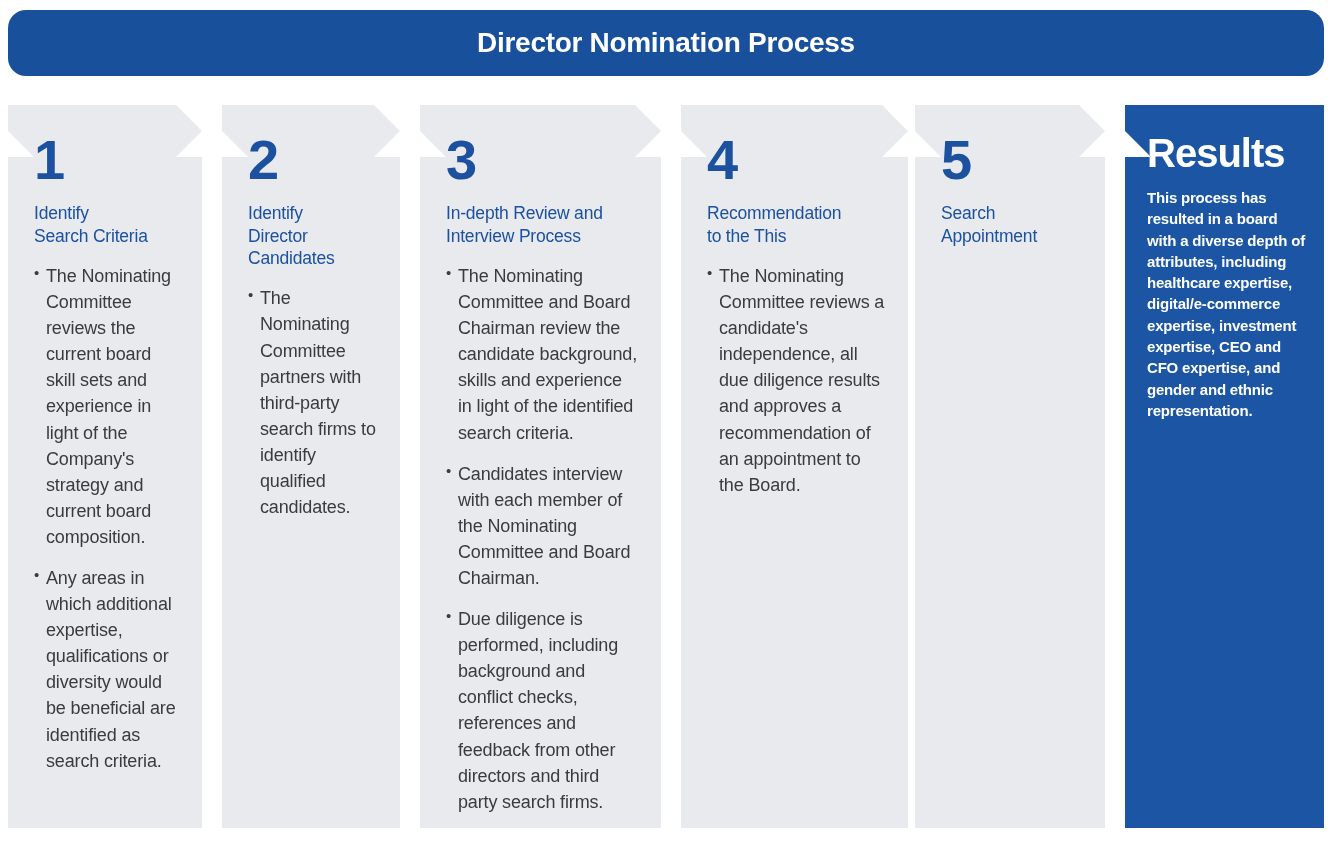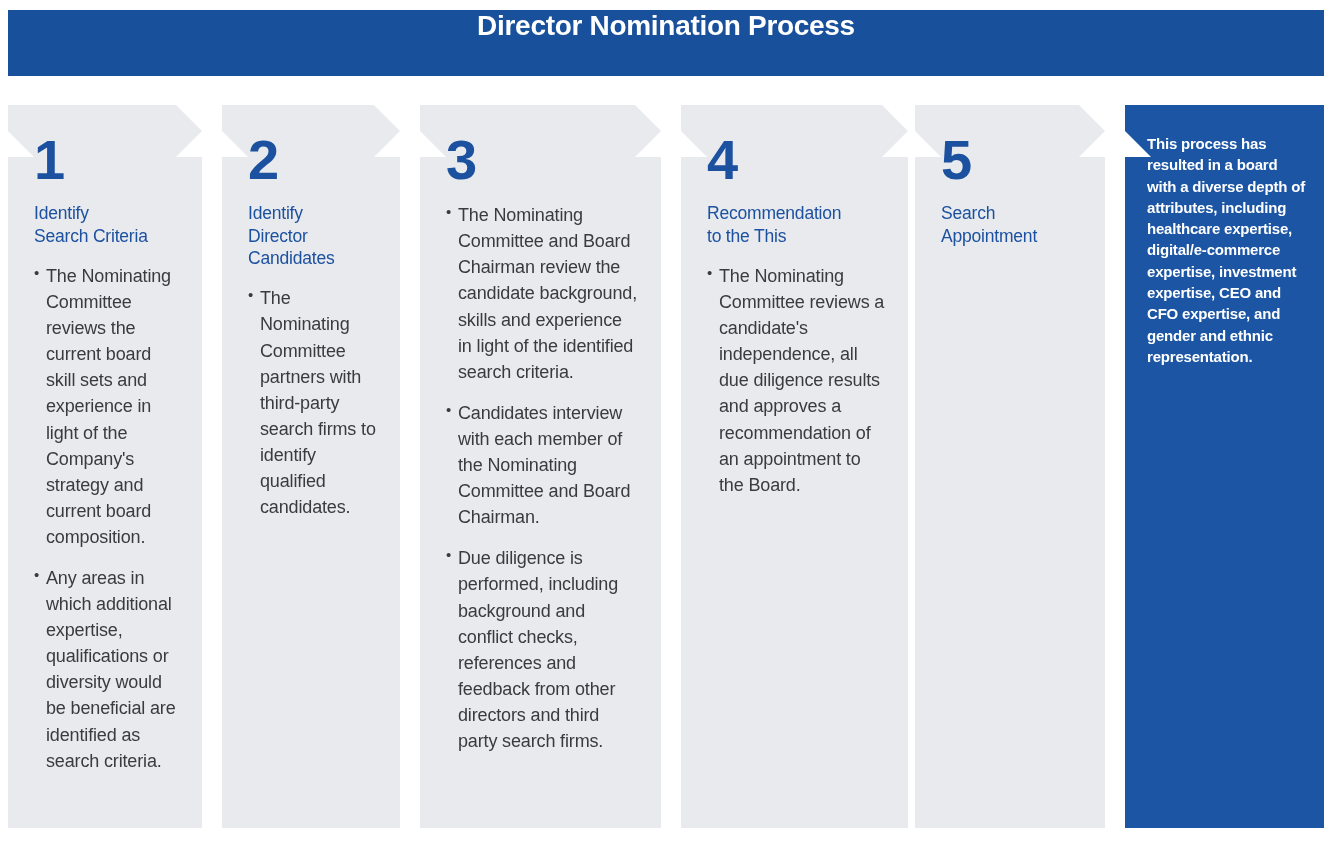--- a/index.html
+++ b/index.html
@@ -19,22 +19,23 @@
 
   
   .header-banner {
     position: absolute;
     left: 8px;
     top: 10px;
     width: 1316px;
     height: 66px;
     background: #18509c;
     display: flex;
-    align-items: flex-start;
+    align-items: center;
     justify-content: center;
+    border-radius: 18px;
   }
   .header-title {
     color: #ffffff;
     font-size: 28px;
     font-weight: bold;
     letter-spacing: -0.3px;
     font-family: "Liberation Sans", sans-serif;
   }
 
   
@@ -188,20 +189,24 @@
           </div>
         <ul class="bullets" id="b1">
             <li>The Nominating Committee partners with third-party search firms to identify qualified candidates.</li>
           </ul>
       </div>
     </div>
 
     <div class="step-panel chev" id="panel-2" style="left:420px; width:241px;">
       <div class="step-inner">
         <div class="step-num">3</div>
+        <div class="step-heading" id="h2">
+            <div>In-depth Review and</div>
+            <div>Interview Process</div>
+          </div>
         <ul class="bullets" id="b2">
             <li>The Nominating Committee and Board Chairman review the candidate background, skills and experience in light of the identified search criteria.</li>
             <li>Candidates interview with each member of the Nominating Committee and Board Chairman.</li>
             <li>Due diligence is performed, including background and conflict checks, references and feedback from other directors and third party search firms.</li>
           </ul>
       </div>
     </div>
 
     <div class="step-panel chev" id="panel-3" style="left:681px; width:227px;">
       <div class="step-inner">
@@ -221,18 +226,19 @@
         <div class="step-num">5</div>
         <div class="step-heading" id="h4">
             <div>Search</div>
             <div>Appointment</div>
           </div>
       </div>
     </div>
 
     <div class="results-panel">
       <div class="results-inner">
+        <div class="results-title">Results</div>
         <div class="results-body">This process has resulted in a board with a diverse depth of attributes, including healthcare expertise, digital/e-commerce expertise, investment expertise, CEO and CFO expertise, and gender and ethnic representation.</div>
       </div>
     </div>
 
   </div>
 </div>
 
 </body></html>

